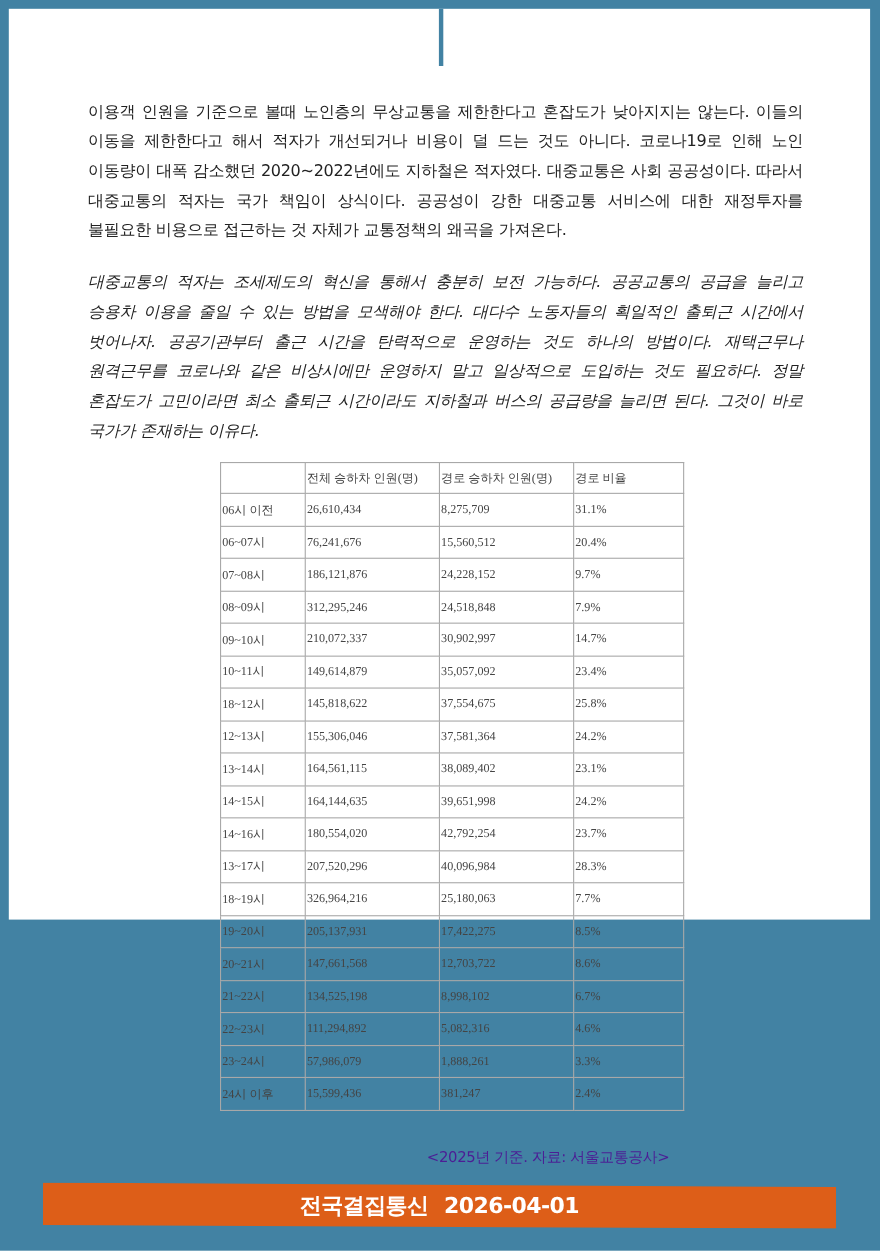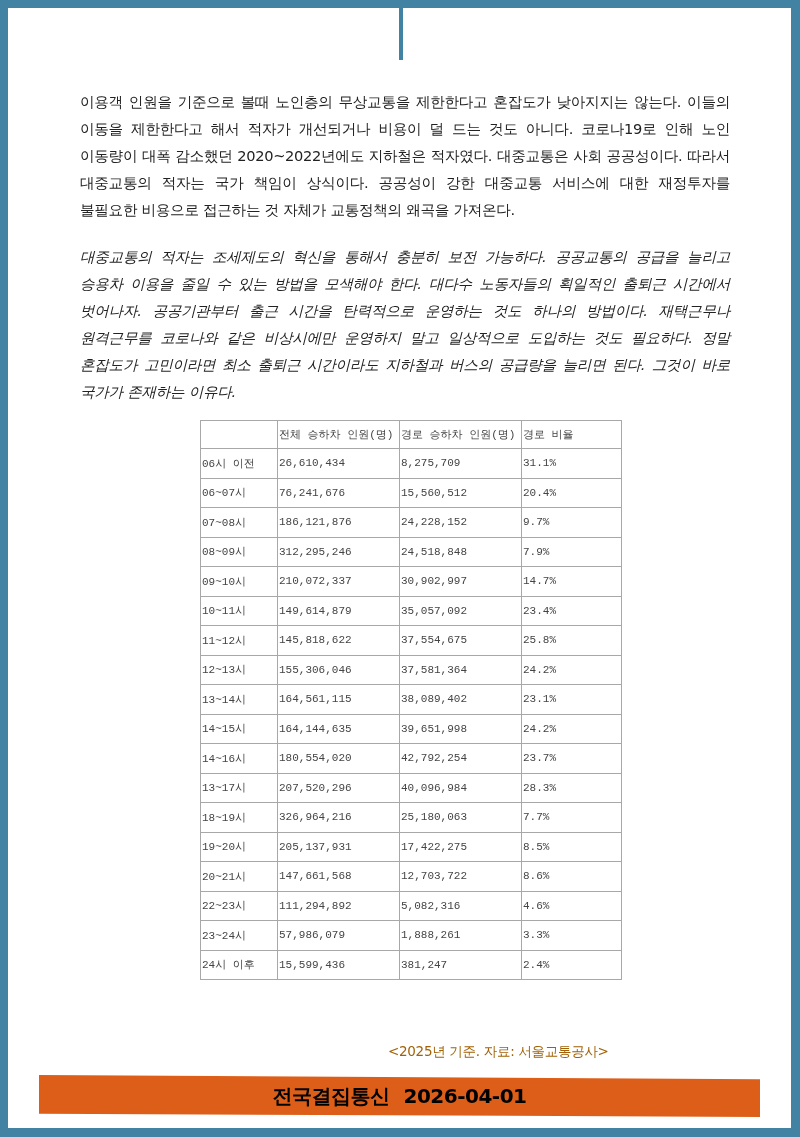--- a/index.html
+++ b/index.html
@@ -2,58 +2,58 @@
 <html><head>
 <meta charset="utf-8">
 <style>
   html, body { margin: 0; padding: 0; }
   body {
     width: 800px; height: 1137px; position: relative; overflow: hidden;
     background: #4282a3;
     font-family: "DejaVu Sans", "Liberation Sans", sans-serif;
   }
   .page {
-    position: absolute; left: 8px; top: 8px; width: 783px; height: 1120px;
+    position: absolute; left: 8px; top: 8px; width: 783px; height: 828px;
     background: #ffffff;
   }
   .top-line {
     position: absolute; left: 391px; top: 0; width: 4px; height: 52px;
     background: #4282a3;
   }
   .body-text {
     position: absolute; left: 72px; width: 650px;
     font-size: 14.6px; line-height: 27px; color: #222222;
     text-align: justify; word-break: keep-all; letter-spacing: -0.3px;
   }
   .p1 { top: 80px; }
   .p2 { top: 235px; font-style: italic; }
   .body-text p { margin: 0; }
   table.data {
     position: absolute; left: 192px; top: 412px;
     border-collapse: collapse;
-    font-family: Liberation Mono, monospace;
+    font-family: Liberation Serif, serif;
     font-size: 11px; color: #444444;
   }
   table.data td, table.data th {
     border: 1px solid #a8a8a8; padding: 0 0 0 1px;
     height: 28.5px; text-align: left; font-weight: normal; vertical-align: middle;
     white-space: nowrap;
   }
   table.data tr.hdr th { height: 27px; }
   .c1 { width: 75px; } .c2 { width: 120px; } .c3 { width: 120px; } .c4 { width: 98px; }
   .caption {
     position: absolute; left: 380px; top: 1035px; font-size: 13.5px;
-    color: #a16207; letter-spacing: -0.3px;
+    color: #4c1d95; letter-spacing: -0.3px;
   }
   .banner {
     position: absolute; left: 31px; top: 1067px; width: 721px; height: 42px;
     background: #dd5e18;
     clip-path: polygon(0 0, 100% 10%, 100% 100%, 0 92%);
     display: flex; align-items: center; justify-content: center;
-    color: #000000; font-weight: bold; font-size: 20px; letter-spacing: -0.5px;
+    color: #ffffff; font-weight: bold; font-size: 20px; letter-spacing: -0.5px;
   }
   .banner .gap { display: inline-block; width: 14px; }
 </style>
 </head>
 <body>
 
 <div class="page">
   <div class="top-line"></div>
 
   <div class="body-text p1">
@@ -103,21 +103,21 @@
           <td>30,902,997</td>
           <td>14.7%</td>
         </tr>
         <tr>
           <td>10~11시</td>
           <td>149,614,879</td>
           <td>35,057,092</td>
           <td>23.4%</td>
         </tr>
         <tr>
-          <td>11~12시</td>
+          <td>18~12시</td>
           <td>145,818,622</td>
           <td>37,554,675</td>
           <td>25.8%</td>
         </tr>
         <tr>
           <td>12~13시</td>
           <td>155,306,046</td>
           <td>37,581,364</td>
           <td>24.2%</td>
         </tr>
@@ -155,20 +155,26 @@
           <td>19~20시</td>
           <td>205,137,931</td>
           <td>17,422,275</td>
           <td>8.5%</td>
         </tr>
         <tr>
           <td>20~21시</td>
           <td>147,661,568</td>
           <td>12,703,722</td>
           <td>8.6%</td>
+        </tr>
+        <tr>
+          <td>21~22시</td>
+          <td>134,525,198</td>
+          <td>8,998,102</td>
+          <td>6.7%</td>
         </tr>
         <tr>
           <td>22~23시</td>
           <td>111,294,892</td>
           <td>5,082,316</td>
           <td>4.6%</td>
         </tr>
         <tr>
           <td>23~24시</td>
           <td>57,986,079</td>

